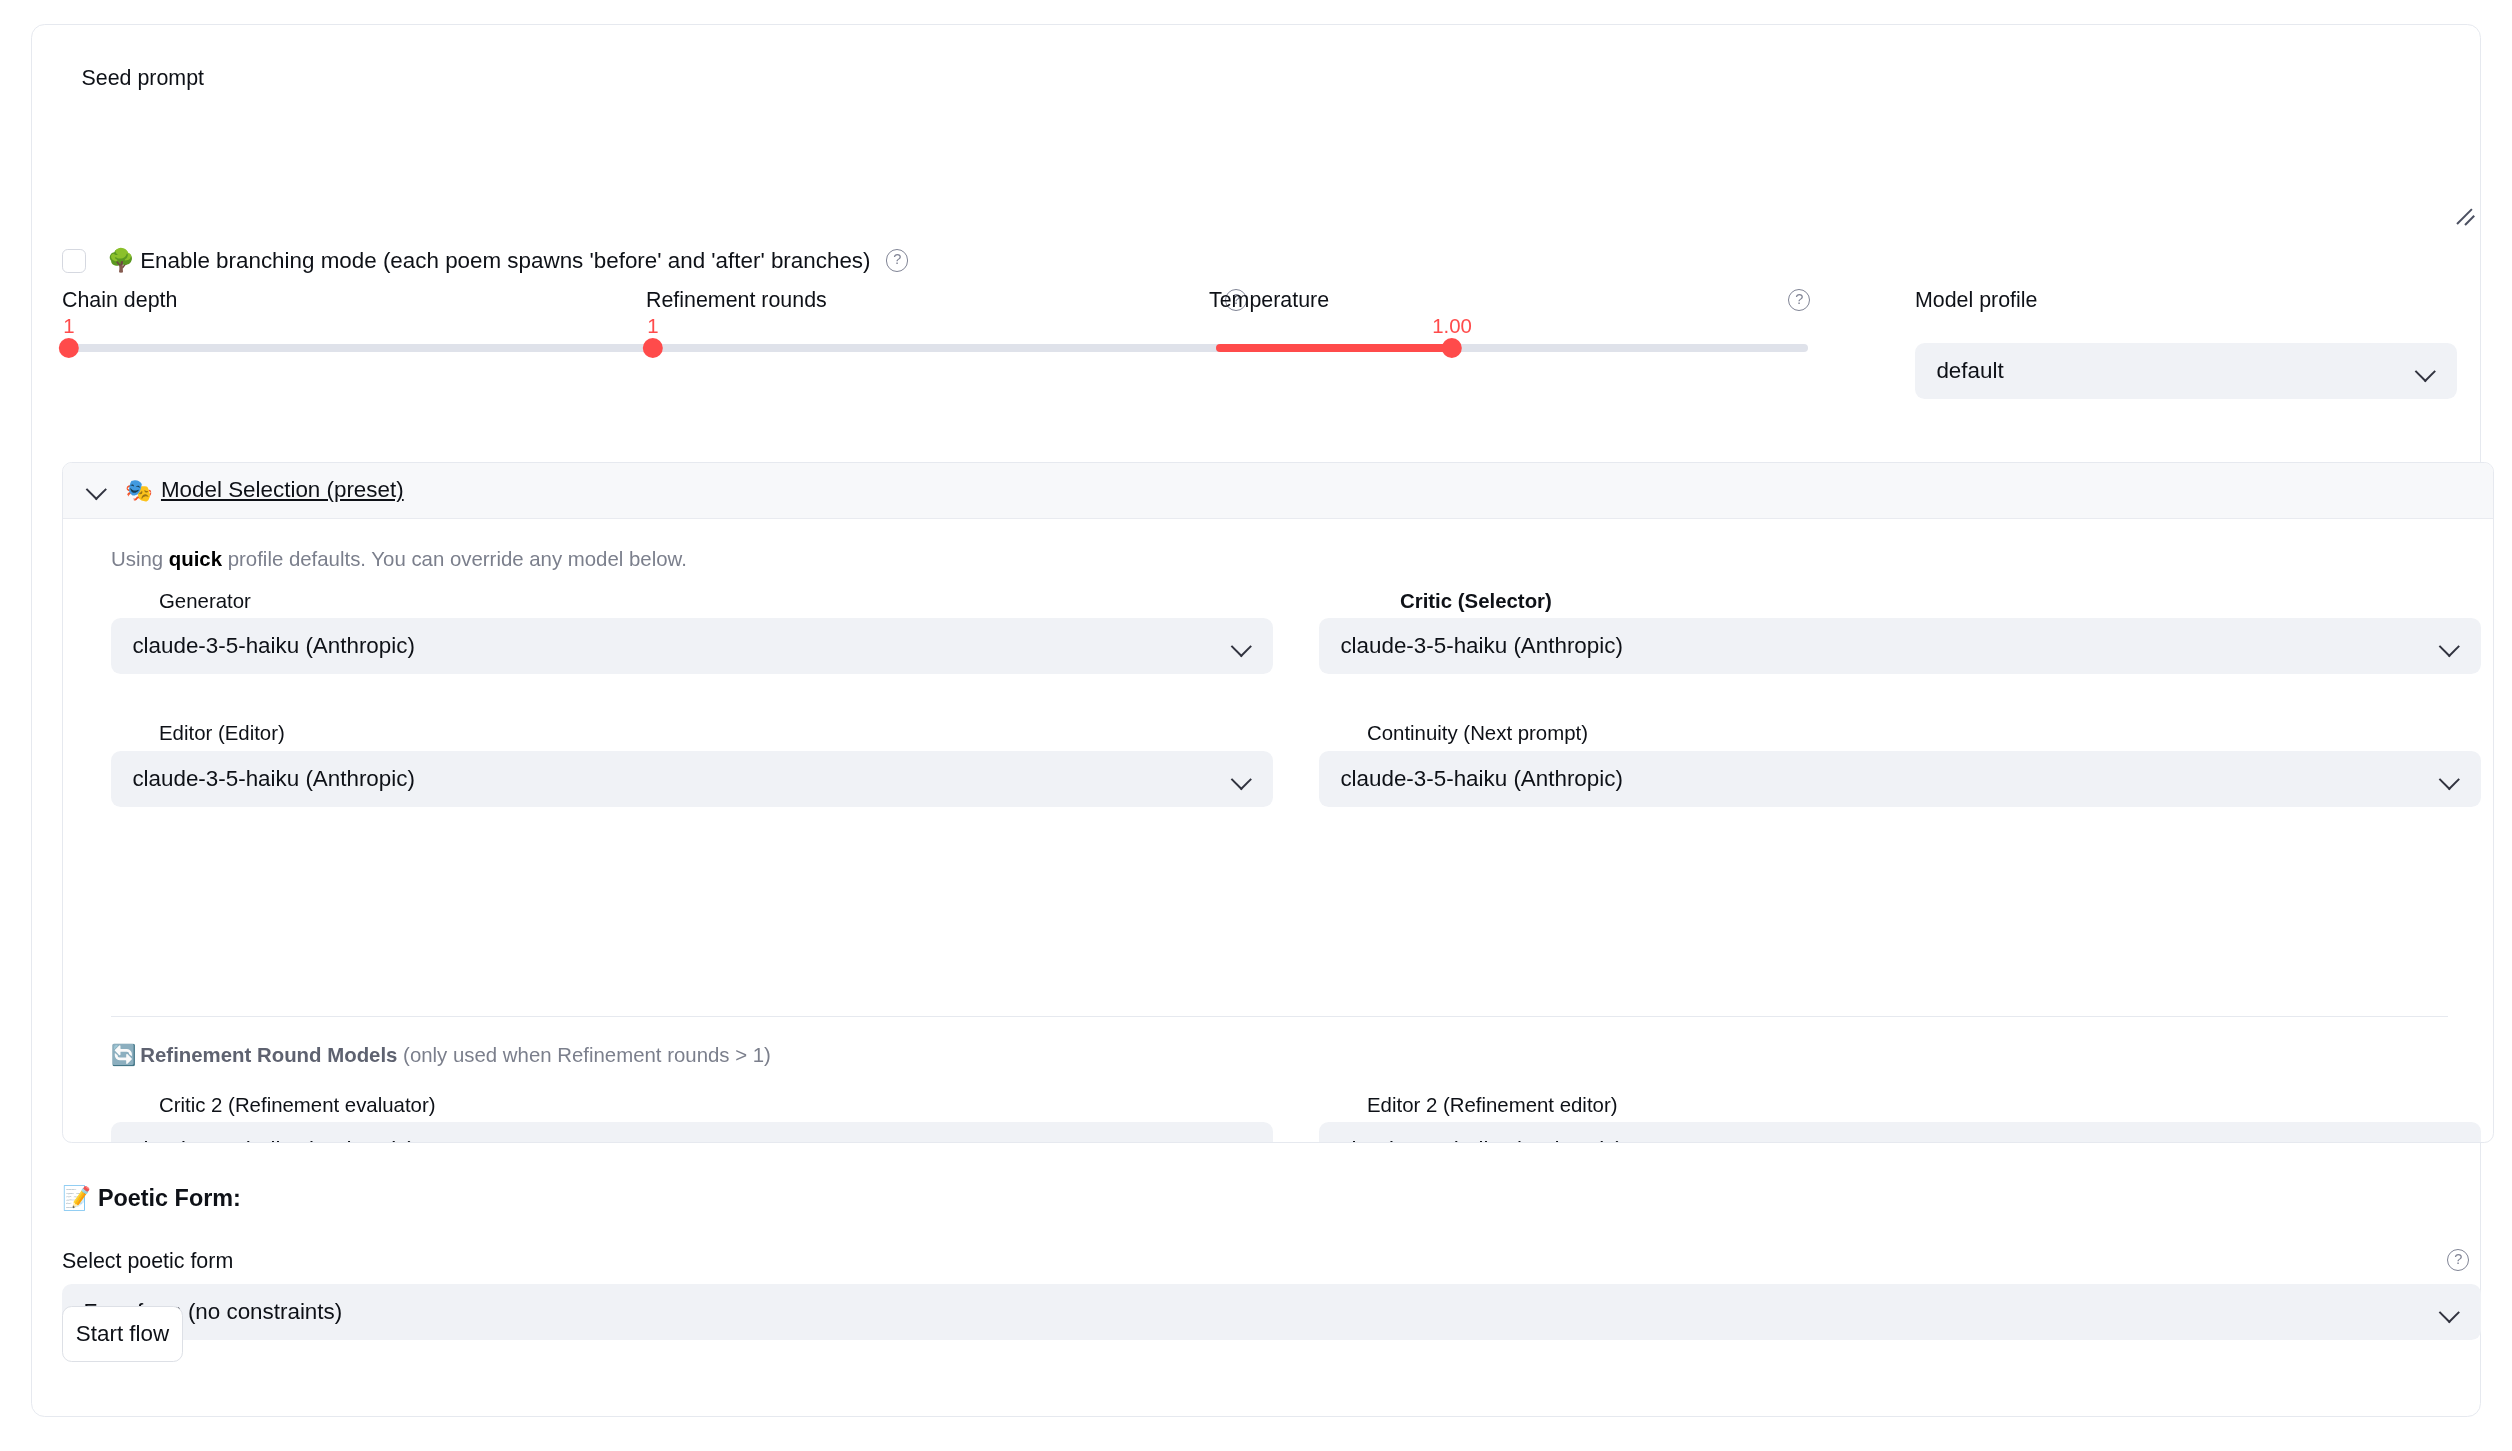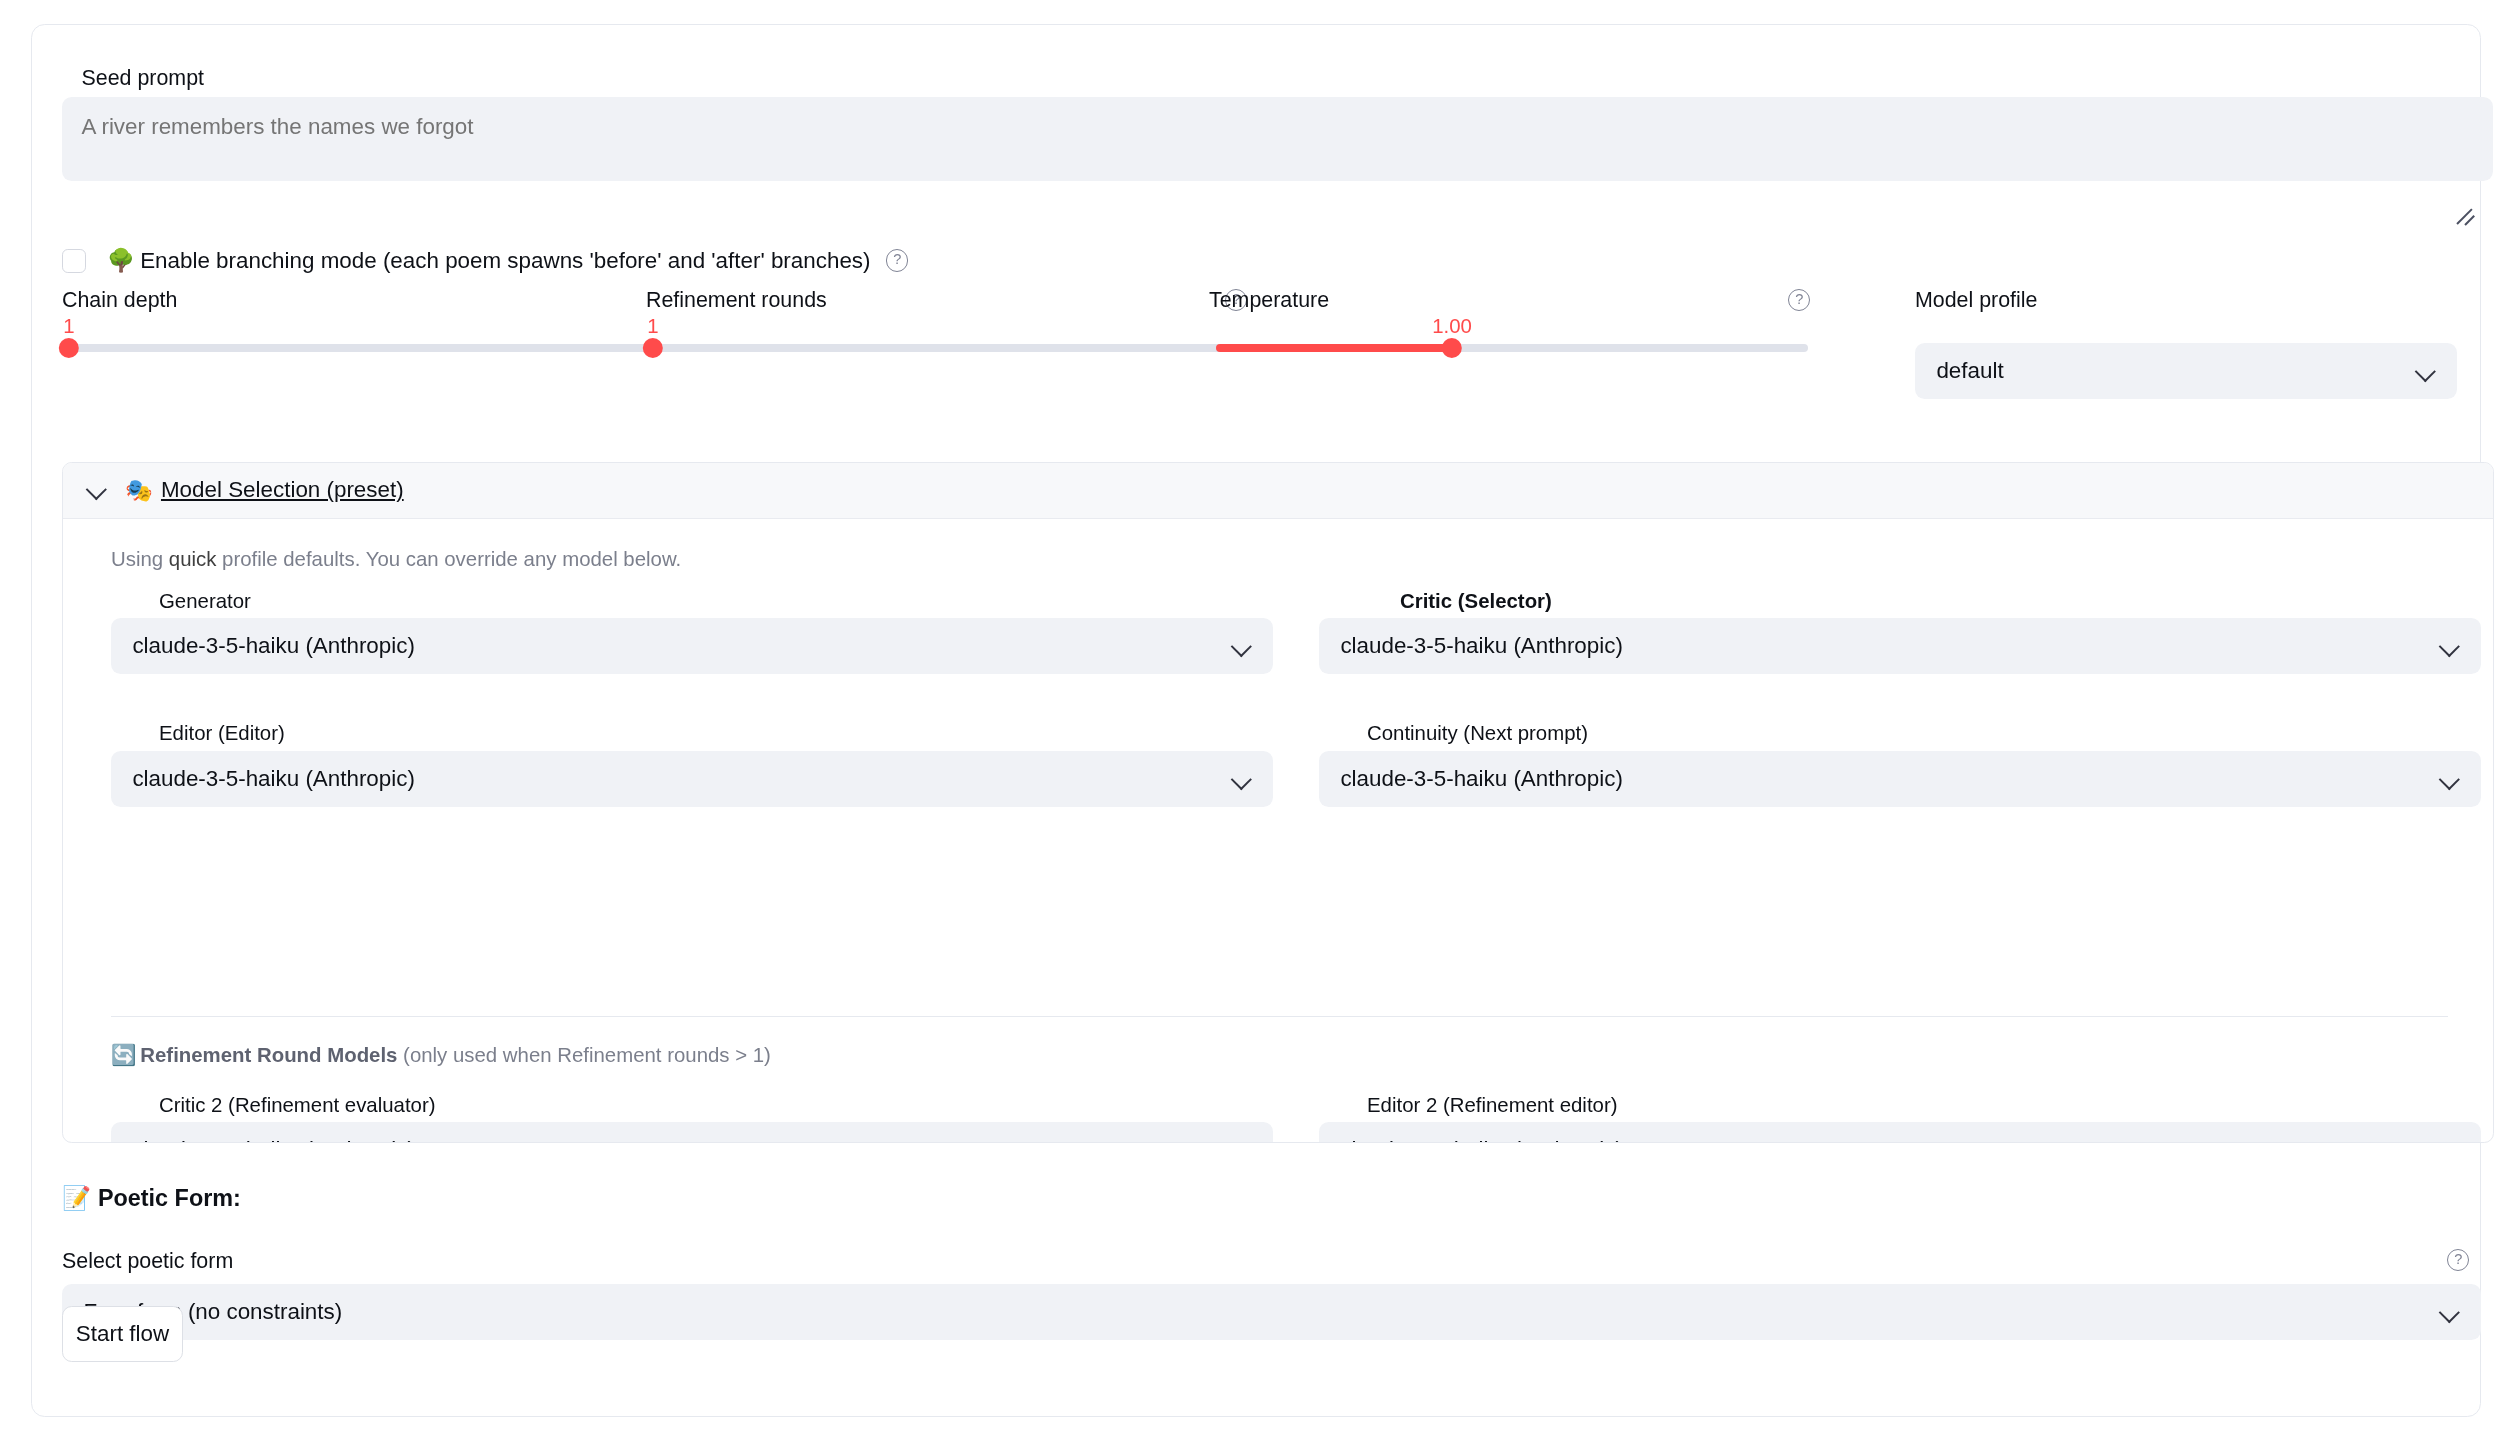--- a/index.html
+++ b/index.html
@@ -250,21 +250,21 @@
 
   .exp-body { position: absolute; left: 0; top: 56px; right: 0; bottom: 0; }
 
   .using-line {
     position: absolute;
     left: 48px;
     top: 29px;
     font-size: 20.4px;
     color: #7b7f8c;
   }
-  .using-line b { color: #404040; font-weight: normal; }
+  .using-line b { color: #000000; font-weight: bold; }
 
   .divider {
     position: absolute;
     left: 48px;
     top: 497px;
     width: 2337px;
     height: 1px;
     background: #e6e9ef;
   }
 
@@ -317,21 +317,20 @@
   }
 </style>
 </head>
 <body>
 
 <div class="page">
   <div class="form-card">
     <div class="inner" style="position:absolute; left:30px; top:14.6px; right:19.5px; bottom:0;">
 
       <div class="lbl seed-label">Seed prompt</div>
-      <textarea class="seed-area" placeholder="A river remembers the names we forgot" style=""></textarea>
       <div class="resize-grip">
         <span class="a"></span>
           <span class="b"></span>
       </div>
 
       <div class="cb-row">
         <div class="cb-box"></div>
         <span class="cb-emoji">🌳</span>
         <span class="cb-text">Enable branching mode (each poem spawns 'before' and 'after' branches)</span>
         <span class="help-ico cb-help">?</span>

